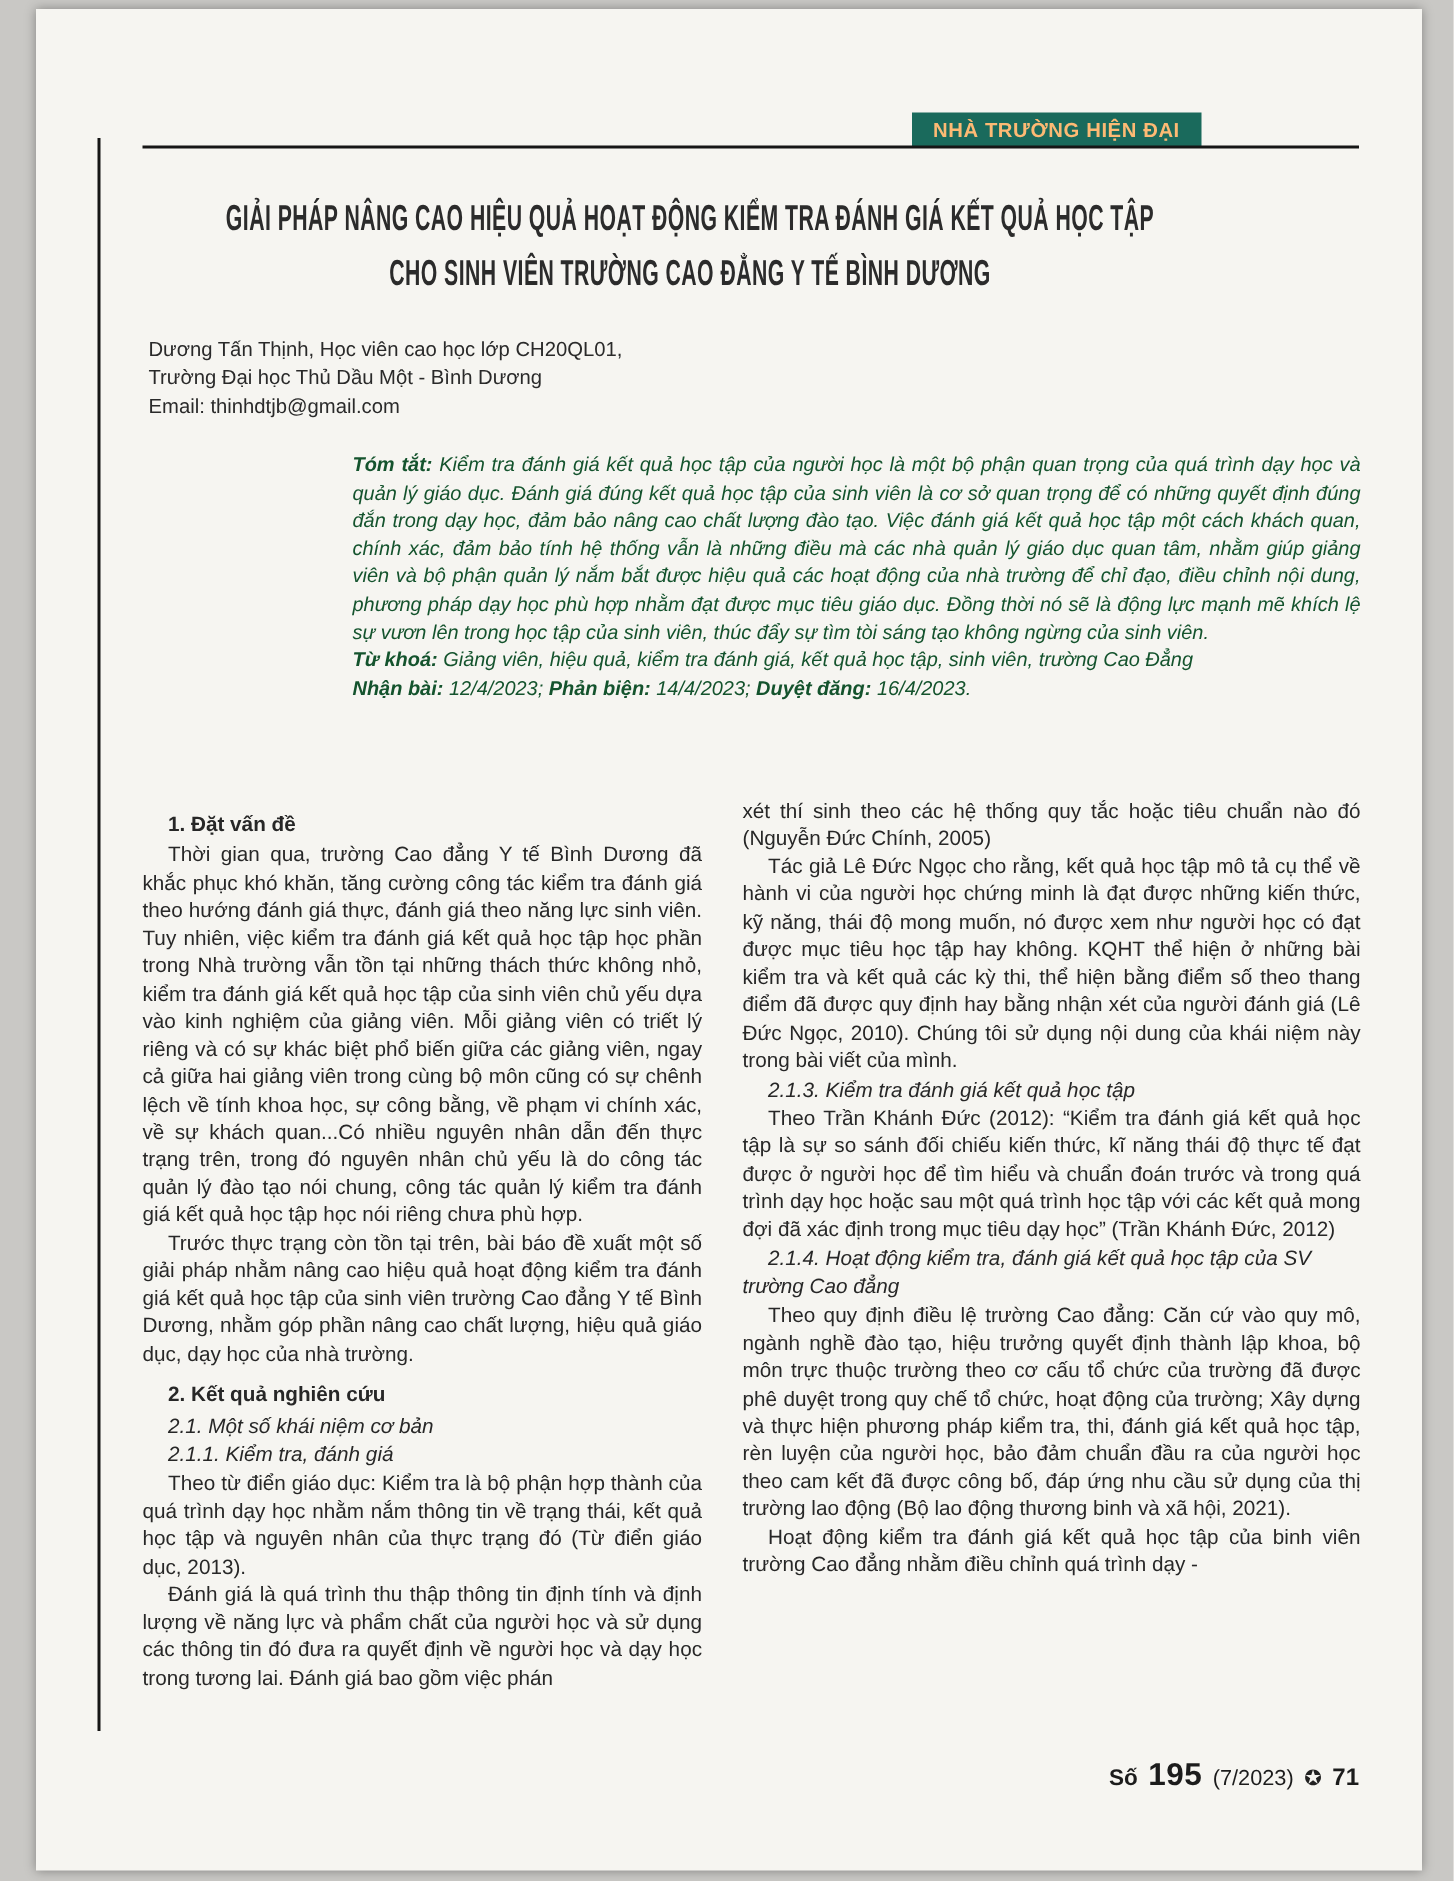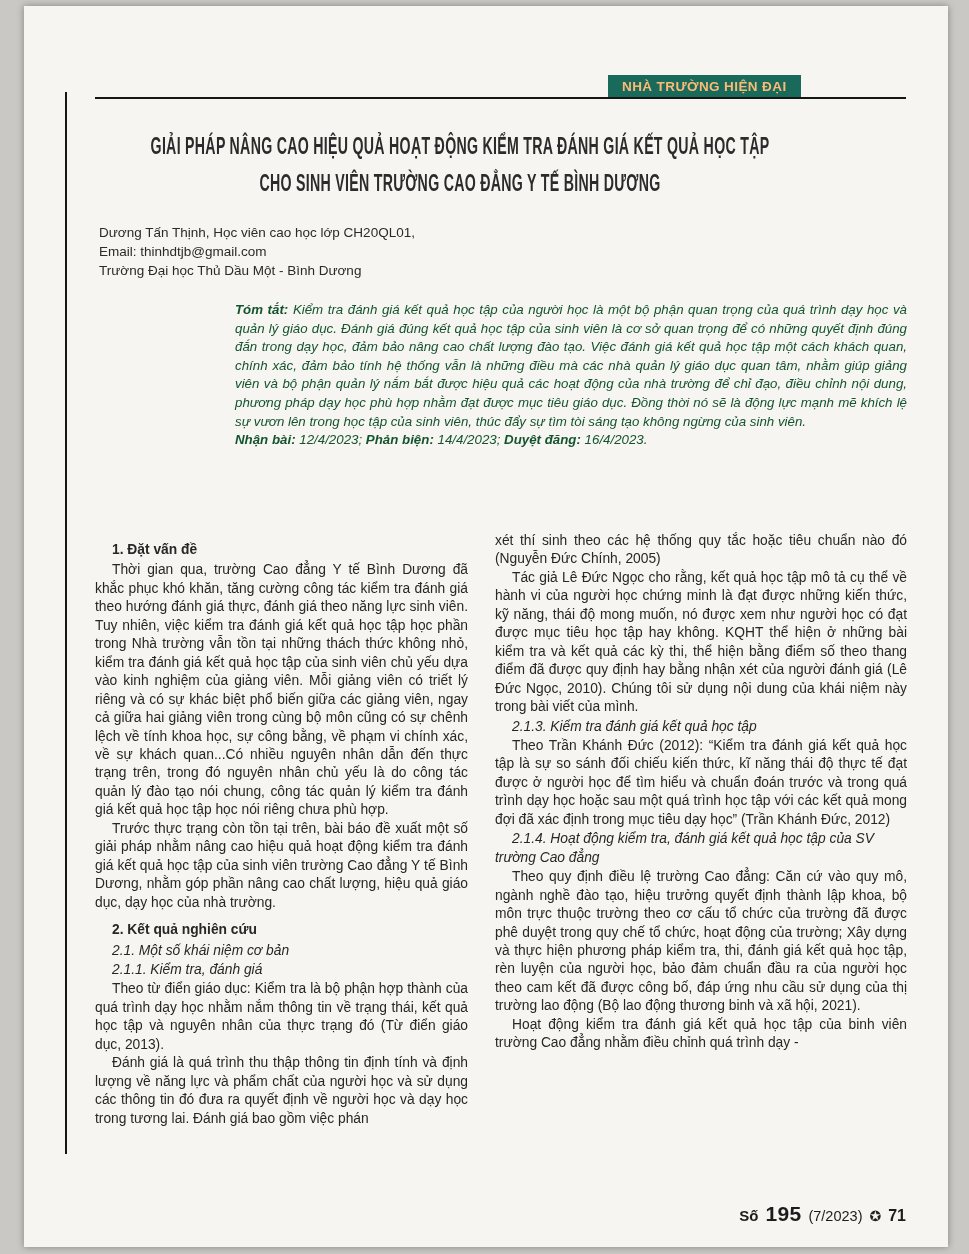--- a/index.html
+++ b/index.html
@@ -94,21 +94,21 @@
   .hI { font-style: italic; text-indent: 17px; margin-top: 1px; margin-bottom: 1px; }
   .footer {
     position: absolute;
     right: 63px; top: 1172px;
     display: flex;
     align-items: baseline;
     gap: 7px;
     color: #1c1c1c;
   }
   .fSo   { font-weight: 700; font-size: 15px; }
-  .fNum  { font-weight: 700; font-size: 21px; letter-spacing: .3px; margin-top: 30px; }
+  .fNum  { font-weight: 700; font-size: 21px; letter-spacing: .3px; }
   .fDate { font-size: 14.5px; }
   .fIcon { font-size: 14px; color: #222; }
   .fPage { font-weight: 700; font-size: 16px; }
 </style>
 </head>
 <body>
 
 <div class="canvas">
   <div class="page"></div>
 
@@ -116,26 +116,27 @@
   <div class="badge">NHÀ TRƯỜNG HIỆN ĐẠI</div>
   <div class="top-rule"></div>
 
   <div class="title">
     <div>GIẢI PHÁP NÂNG CAO HIỆU QUẢ HOẠT ĐỘNG KIỂM TRA ĐÁNH GIÁ KẾT QUẢ HỌC TẬP</div>
     <div>CHO SINH VIÊN TRƯỜNG CAO ĐẲNG Y TẾ BÌNH DƯƠNG</div>
   </div>
 
   <div class="author">
     <p><strong>Dương Tấn Thịnh</strong><span>, Học viên cao học lớp CH20QL01,</span></p>
+    <p>Trường Đại học Thủ Dầu Một - Bình Dương</p>
     <p>Email: thinhdtjb@gmail.com</p>
-    <p>Trường Đại học Thủ Dầu Một - Bình Dương</p>
   </div>
 
   <div class="abstract">
     <p><strong>Tóm tắt:</strong> <span>Kiểm tra đánh giá kết quả học tập của người học là một bộ phận quan trọng của quá trình dạy học và quản lý giáo dục. Đánh giá đúng kết quả học tập của sinh viên là cơ sở quan trọng để có những quyết định đúng đắn trong dạy học, đảm bảo nâng cao chất lượng đào tạo. Việc đánh giá kết quả học tập một cách khách quan, chính xác, đảm bảo tính hệ thống vẫn là những điều mà các nhà quản lý giáo dục quan tâm, nhằm giúp giảng viên và bộ phận quản lý nắm bắt được hiệu quả các hoạt động của nhà trường để chỉ đạo, điều chỉnh nội dung, phương pháp dạy học phù hợp nhằm đạt được mục tiêu giáo dục. Đồng thời nó sẽ là động lực mạnh mẽ khích lệ sự vươn lên trong học tập của sinh viên, thúc đẩy sự tìm tòi sáng tạo không ngừng của sinh viên.</span></p>
+    <p><strong>Từ khoá:</strong> <span>Giảng viên, hiệu quả, kiểm tra đánh giá, kết quả học tập, sinh viên, trường Cao Đẳng</span></p>
     <p><strong>Nhận bài:</strong> <span>12/4/2023;</span> <strong>Phản biện:</strong> <span>14/4/2023;</span> <strong>Duyệt đăng:</strong> <span>16/4/2023.</span></p>
   </div>
 
   <div class="cols">
     <div class="col colL">
       <p class="hB">1. Đặt vấn đề</p>
       <p class="para">Thời gian qua, trường Cao đẳng Y tế Bình Dương đã khắc phục khó khăn, tăng cường công tác kiểm tra đánh giá theo hướng đánh giá thực, đánh giá theo năng lực sinh viên. Tuy nhiên, việc kiểm tra đánh giá kết quả học tập học phần trong Nhà trường vẫn tồn tại những thách thức không nhỏ, kiểm tra đánh giá kết quả học tập của sinh viên chủ yếu dựa vào kinh nghiệm của giảng viên. Mỗi giảng viên có triết lý riêng và có sự khác biệt phổ biến giữa các giảng viên, ngay cả giữa hai giảng viên trong cùng bộ môn cũng có sự chênh lệch về tính khoa học, sự công bằng, về phạm vi chính xác, về sự khách quan...Có nhiều nguyên nhân dẫn đến thực trạng trên, trong đó nguyên nhân chủ yếu là do công tác quản lý đào tạo nói chung, công tác quản lý kiểm tra đánh giá kết quả học tập học nói riêng chưa phù hợp.</p>
       <p class="para">Trước thực trạng còn tồn tại trên, bài báo đề xuất một số giải pháp nhằm nâng cao hiệu quả hoạt động kiểm tra đánh giá kết quả học tập của sinh viên trường Cao đẳng Y tế Bình Dương, nhằm góp phần nâng cao chất lượng, hiệu quả giáo dục, dạy học của nhà trường.</p>
       <p class="hB">2. Kết quả nghiên cứu</p>
       <p class="hI">2.1. Một số khái niệm cơ bản</p>

